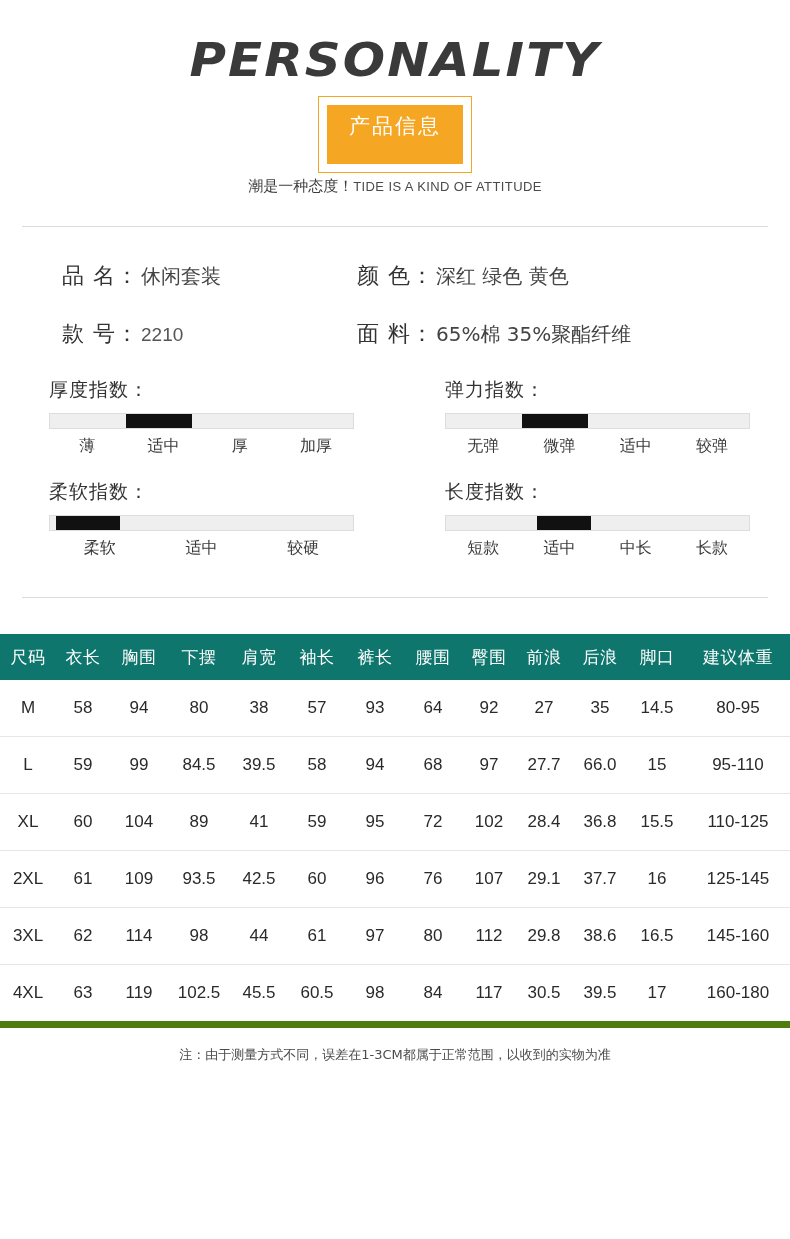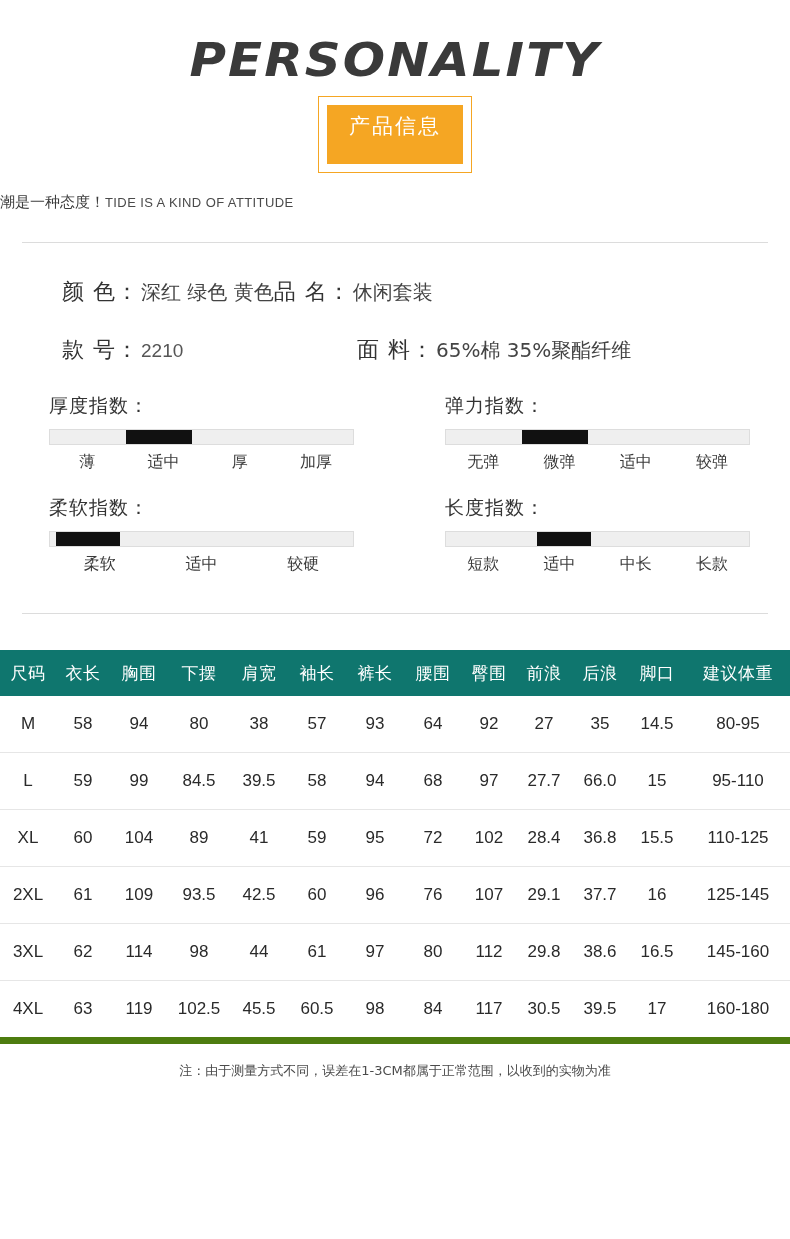--- a/index.html
+++ b/index.html
@@ -56,21 +56,22 @@
     position: absolute;
     left: -9px;
     top: -9px;
     right: -9px;
     bottom: -9px;
     border: 1px solid #f5a623;
     pointer-events: none;
   }
 
   .subtitle {
-    margin-top: 42px;
+    text-align: center;
+    margin-top: 26px;
     font-size: 15px;
     color: #3b3b3b;
     font-family: "DejaVu Sans", sans-serif;
   }
   .subtitle .en {
     font-size: 13px;
     letter-spacing: 0.4px;
     color: #4a4a4a;
     font-family: "Liberation Sans", sans-serif;
   }
@@ -224,27 +225,27 @@
   </div>
 
   <div class="subtitle">
     <span>潮是一种态度！</span><span class="en">TIDE IS A KIND OF ATTITUDE</span>
   </div>
 
   <div class="rule"></div>
 
   <div class="info">
     <div class="info-row">
+      <div class="info-cell left">
+        <span class="info-label">品 名：</span>
+        <span class="info-value">休闲套装</span>
+      </div>
       <div class="info-cell">
         <span class="info-label">颜 色：</span>
         <span class="info-value">深红  绿色  黄色</span>
-      </div>
-      <div class="info-cell left">
-        <span class="info-label">品 名：</span>
-        <span class="info-value">休闲套装</span>
       </div>
     </div>
     <div class="info-row">
       <div class="info-cell left">
         <span class="info-label">款 号：</span>
         <span class="info-value num">2210</span>
       </div>
       <div class="info-cell">
         <span class="info-label">面 料：</span>
         <span class="info-value">65%棉 35%聚酯纤维</span>

